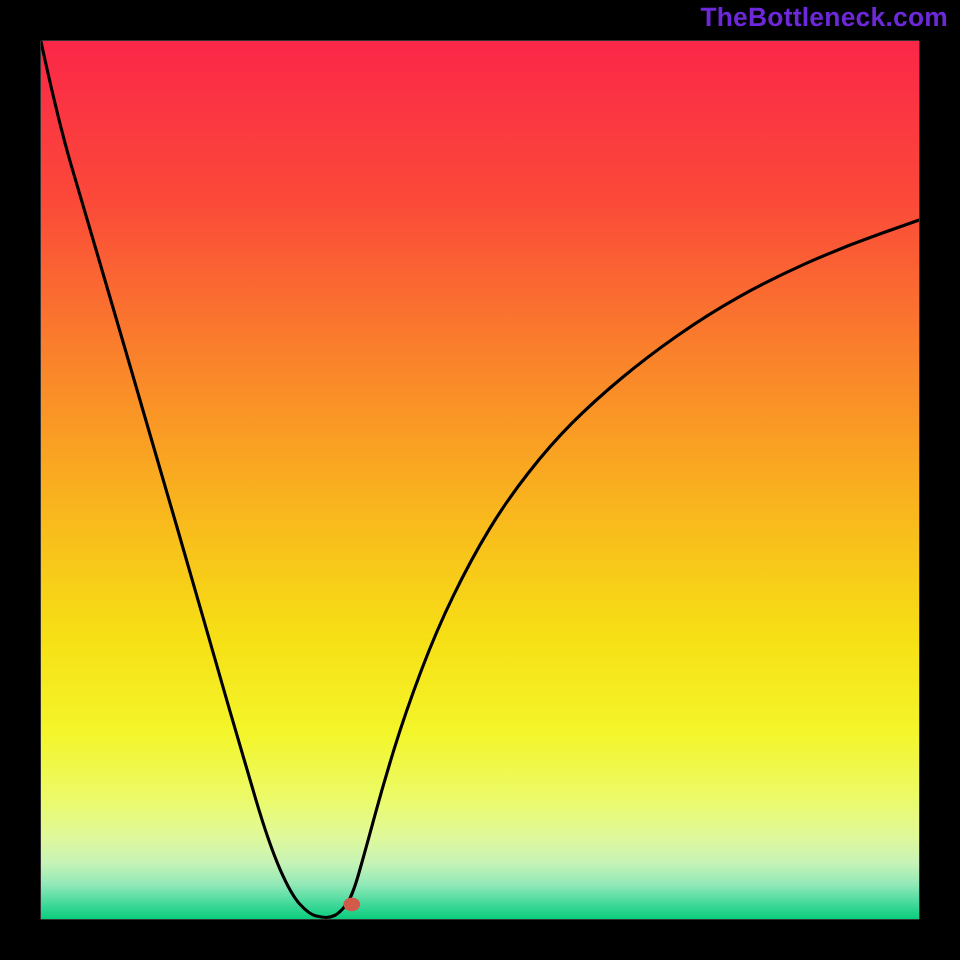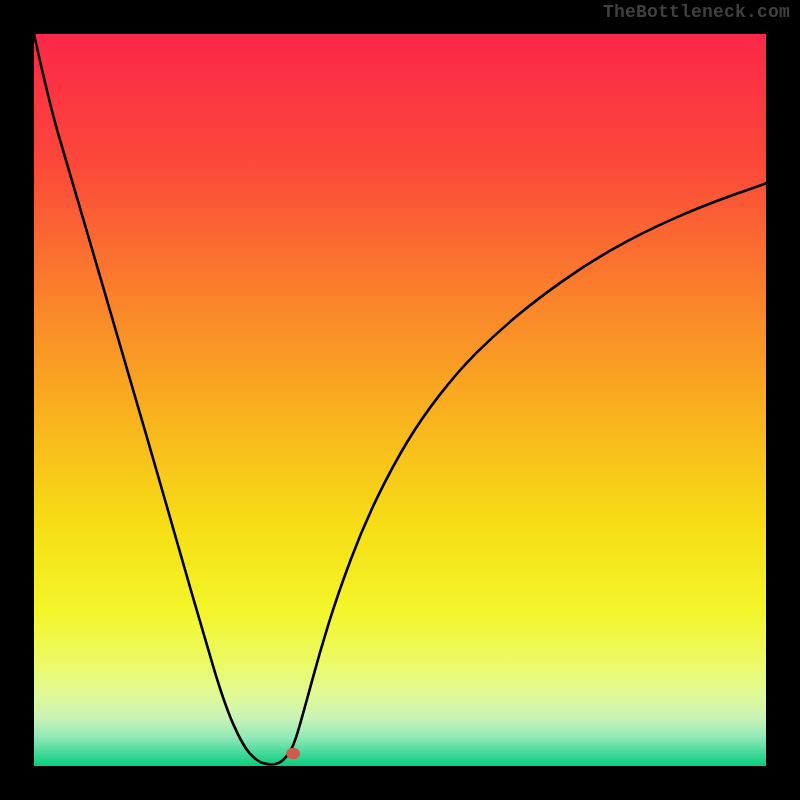--- a/index.html
+++ b/index.html
@@ -20,24 +20,24 @@
     left: 34px;
     top: 34px;
     width: 732px;
     height: 732px;
     overflow: hidden;
   }
   .watermark {
     position: absolute;
     top: 2px;
     right: 10px;
-    font-family: Liberation Mono, monospace;
-    font-size: 18px;
+    font-family: Liberation Sans, sans-serif;
+    font-size: 22px;
     font-weight: 600;
-    color: #404040;
+    color: #6d28d9;
     letter-spacing: 0.2px;
   }
   svg {
     display: block;
   }
 </style>
 </head>
 <body>
 
 <div class="frame" style="left:0; top:0; width:34px; height:800px;"></div>

